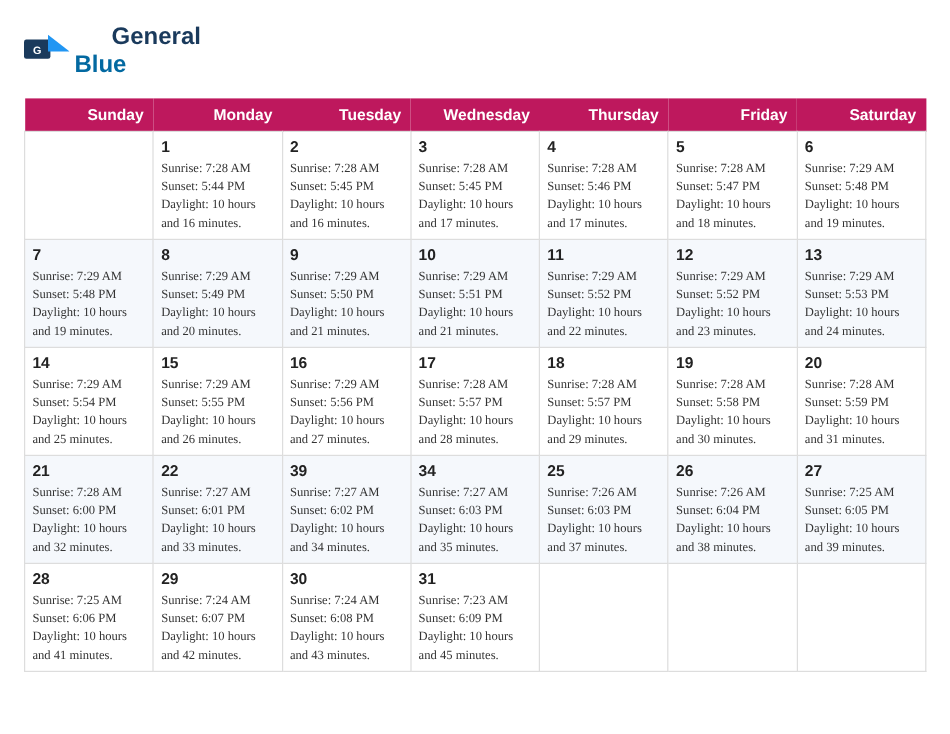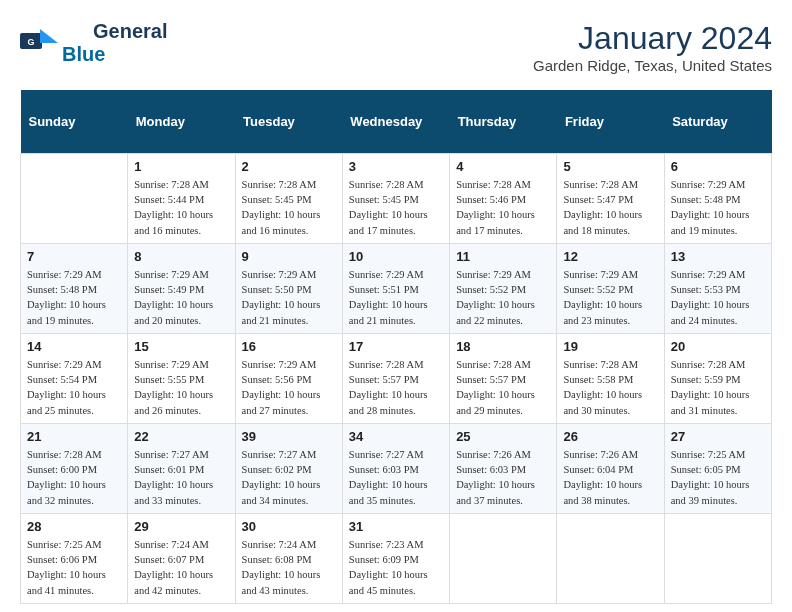--- a/index.html
+++ b/index.html
@@ -32,24 +32,24 @@
     .location {
       font-size: 15px;
       color: #444;
     }
     .calendar-table {
       width: 100%;
       border-collapse: collapse;
       font-size: 11px;
     }
     .calendar-table th {
-      background: #0c4a6e;
+      background: #be185d;
       color: #fff;
-      text-align: left;
-      padding: 24px 8px;
+      text-align: right;
+      padding: 6px 8px;
       font-size: 13px;
       font-weight: bold;
     }
     .calendar-table td {
       border: 1px solid #ddd;
       vertical-align: top;
       padding: 5px 6px;
       height: 90px;
       width: calc(100% / 7);
       background: #fff;
@@ -83,24 +83,20 @@
         <rect x="0" y="4" width="22" height="16" rx="2" fill="#1a3a5c"></rect>
         <text x="11" y="16" text-anchor="middle" fill="white" font-size="9" font-weight="bold" font-family="Arial">G</text>
         <polygon points="20,0 38,14 20,14" fill="#2196F3"></polygon>
       </svg>
       <div>
         <span style="font-size:20px;font-weight:bold;color:#1a3a5c;margin-left:31px;">General</span><br>
         <span style="font-size:20px;font-weight:bold;color:#0369a1;">Blue</span>
       </div>
     </div>
   </div>
-  <div class="title-section">
-    <div class="month-year">January 2024</div>
-    <div class="location">Garden Ridge, Texas, United States</div>
-  </div>
 </div>
 
 <table class="calendar-table">
   <thead>
     <tr>
     <th>Sunday</th>
         <th>Monday</th>
         <th>Tuesday</th>
         <th>Wednesday</th>
         <th>Thursday</th>

